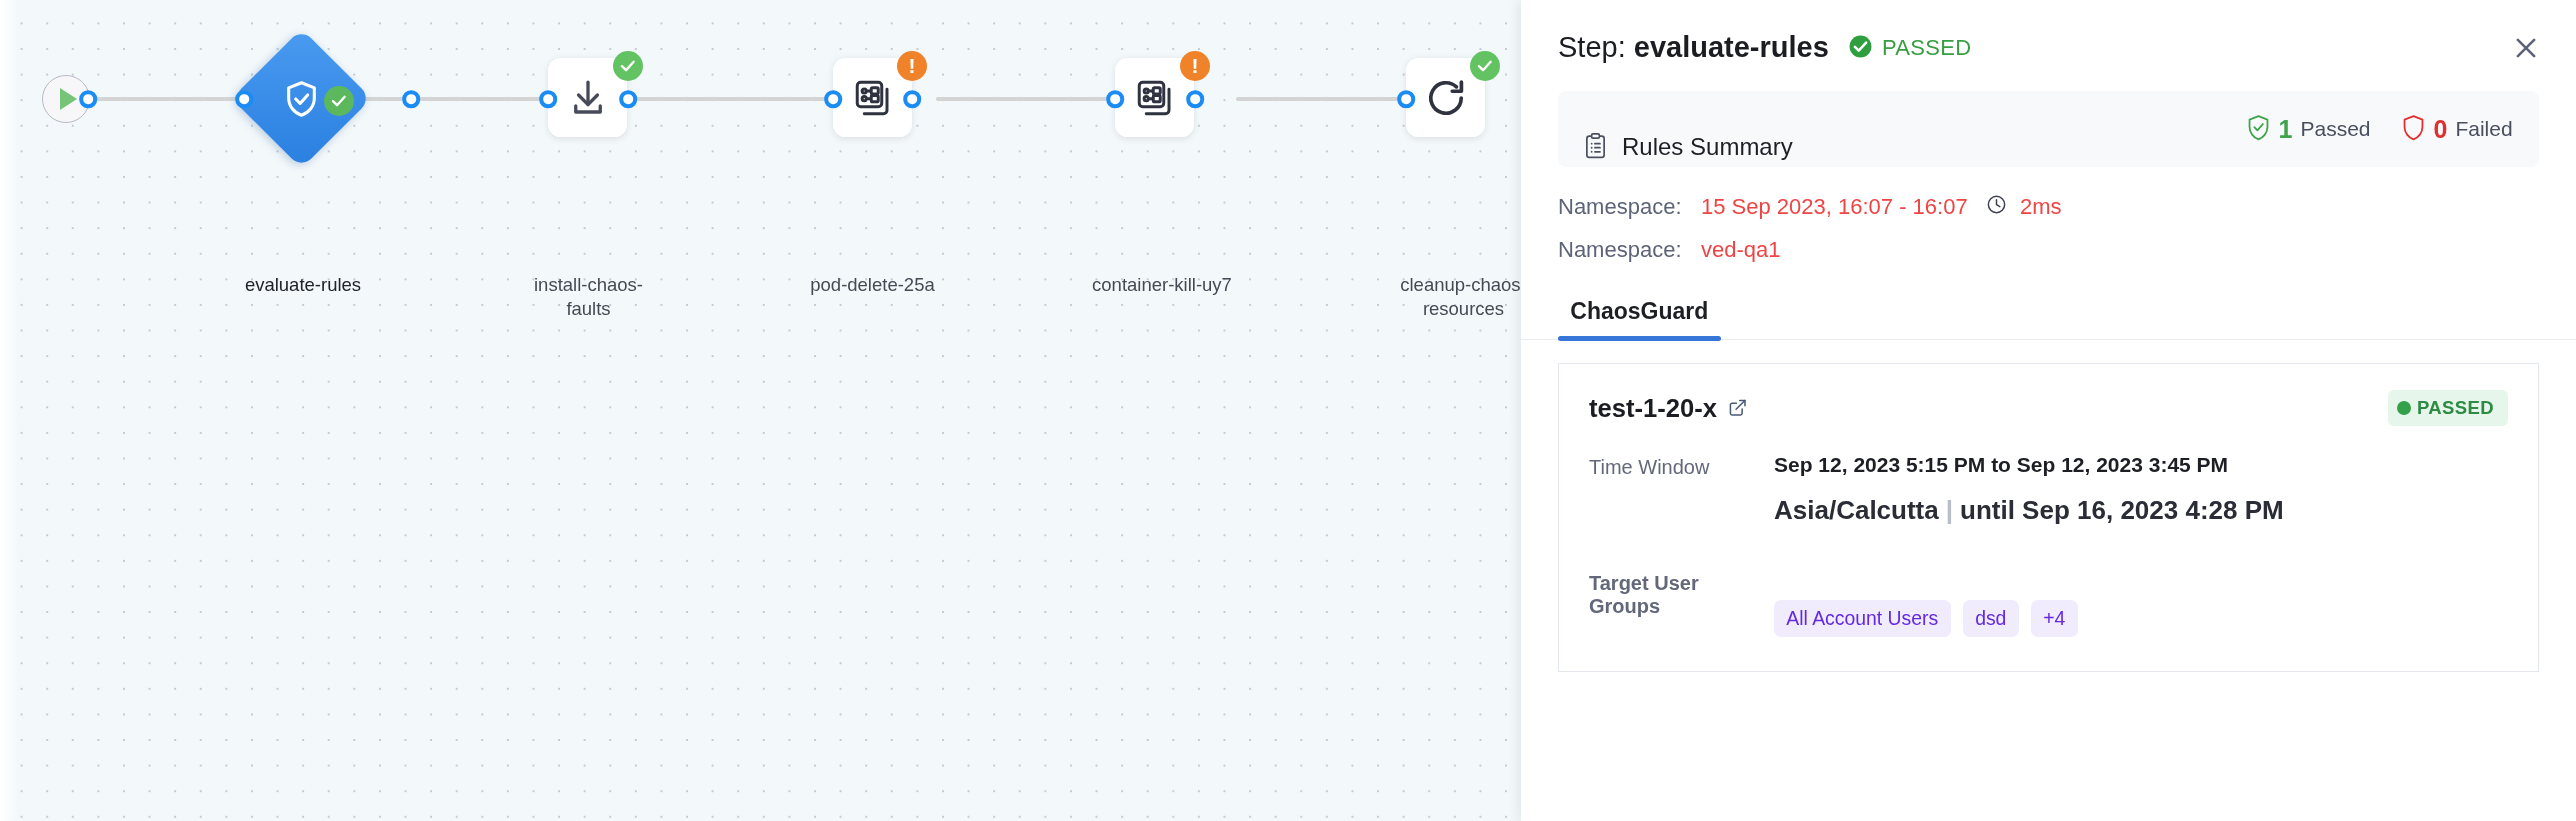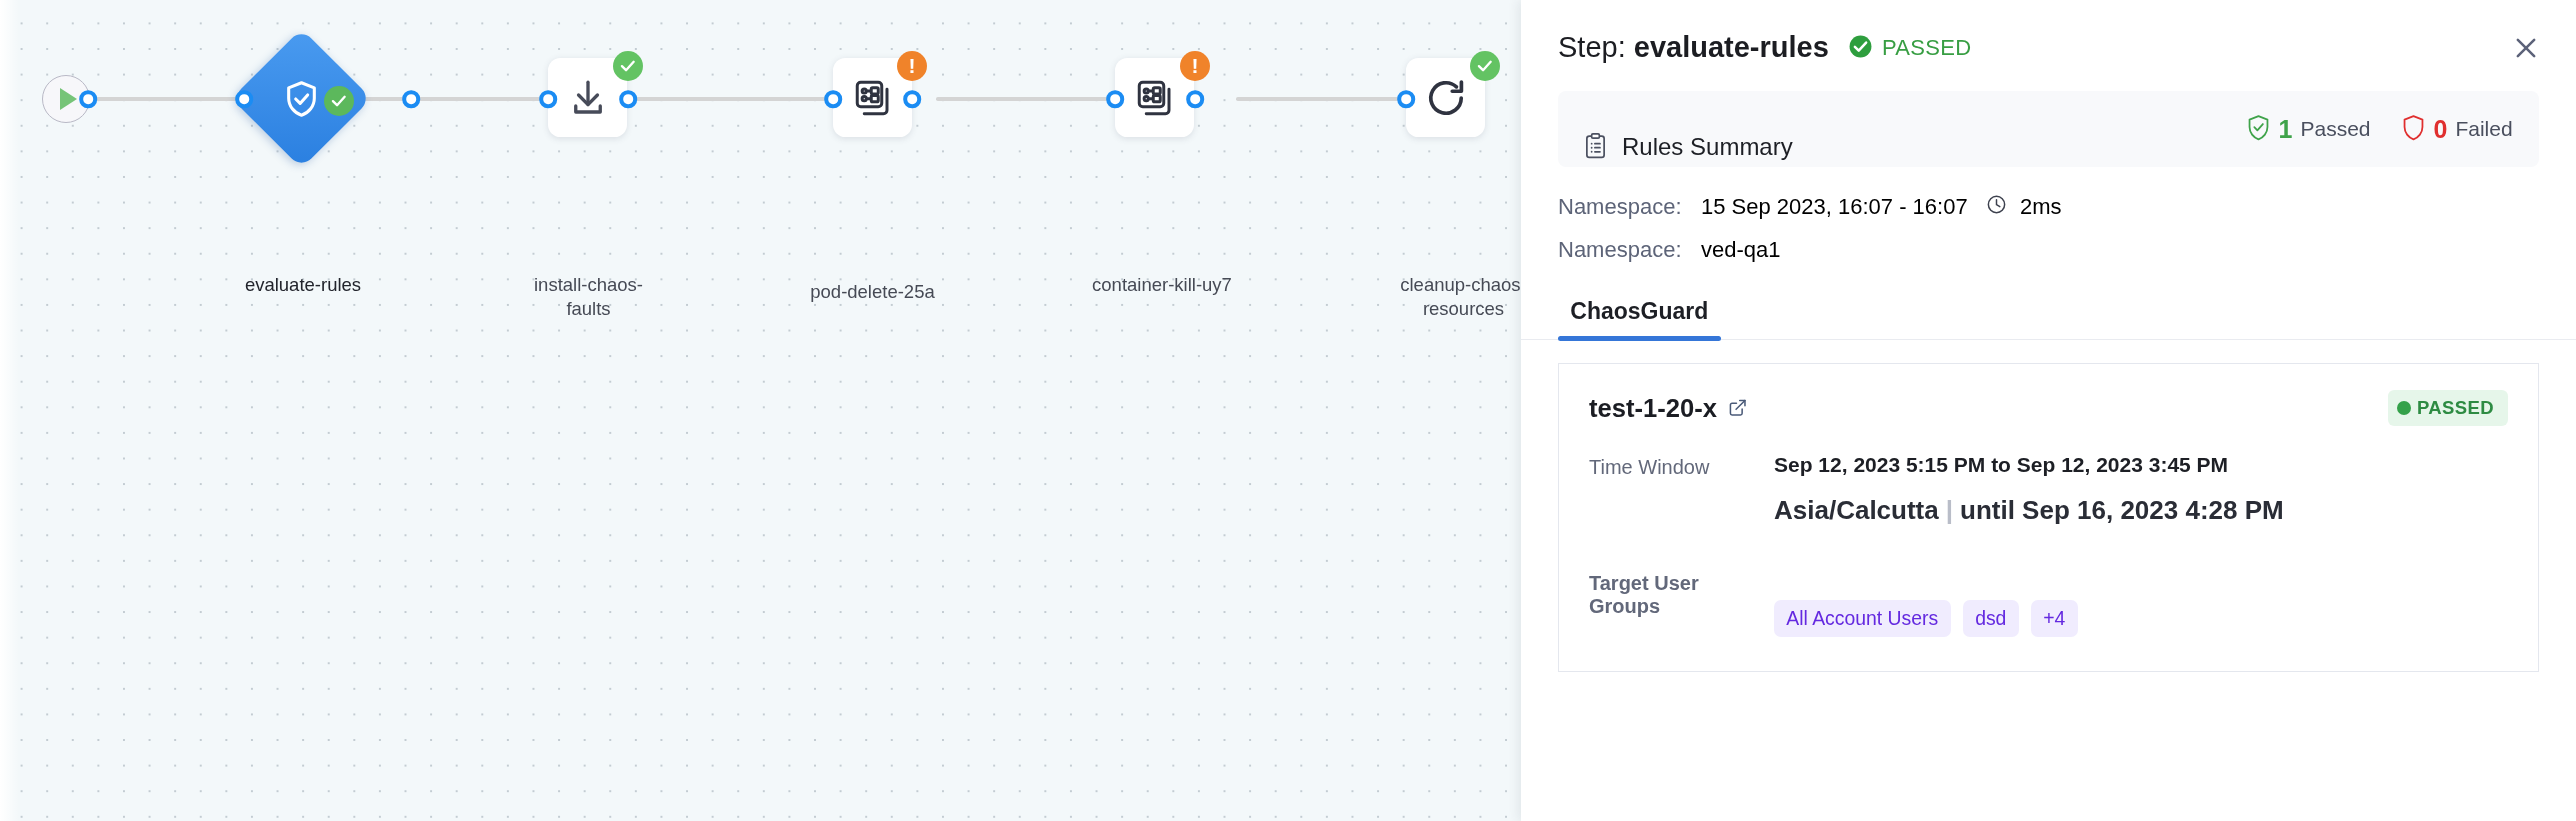--- a/index.html
+++ b/index.html
@@ -224,21 +224,21 @@
   .count-grp .word { font-size: 21px; color: #4a4f5e; }
 
   .kv-list { padding: 26.4px 37px 0 37px; }
   .kv-row {
     display: flex;
     align-items: center;
     margin-bottom: 16px;
     font-size: 22px;
   }
   .kv-key { width: 143px; color: #5d6478; }
-  .kv-val { color: #000000; display: flex; align-items: center; gap: 13px; }
+  .kv-val { color: #ef4444; display: flex; align-items: center; gap: 13px; }
   .kv-val .dur { margin-left: 5.3px; }
 
   .tabs {
     margin-top: 23px;
     border-bottom: 1.8px solid #e9ebf0;
     padding: 0 37px;
     display: flex;
   }
   .tab {
     padding: 12.3px 12.3px 14px 12.3px;
@@ -384,21 +384,21 @@
           <rect x="11" y="6.1" width="4" height="3.6" rx="0.8"></rect>
           <rect x="11" y="10.6" width="4" height="3.6" rx="0.8"></rect>
         </svg>
       </span>
     </div>
     <div class="badge warn" style="left:912px; top:66px; transform:translate(-50%,-50%);">
       <span class="bang">!</span>
     </div>
     <div class="port" style="left:833px; top:99px;"></div>
     <div class="port" style="left:912px; top:99px;"></div>
-    <div class="node-label" style="left:793px; top:280px; width:159px;">pod-delete-25a</div>
+    <div class="node-label" style="left:793px; top:273px; width:159px;">pod-delete-25a</div>
 
     <div class="node" style="left:1115px; top:58px;">
       <span>
         <svg width="42" height="42" viewBox="0 0 24 24" fill="none" stroke="#2f3340" stroke-width="1.7" stroke-linecap="round" stroke-linejoin="round">
           <rect x="3" y="3" width="14" height="14" rx="2"></rect>
           <path d="M7 21h11a2 2 0 0 0 2-2V7"></path>
           <circle cx="7" cy="8" r="1.2"></circle>
           <circle cx="7" cy="12.4" r="1.2"></circle>
           <line x1="9" y1="8" x2="10.4" y2="8"></line>
           <line x1="9" y1="12.4" x2="10.4" y2="12.4"></line>

